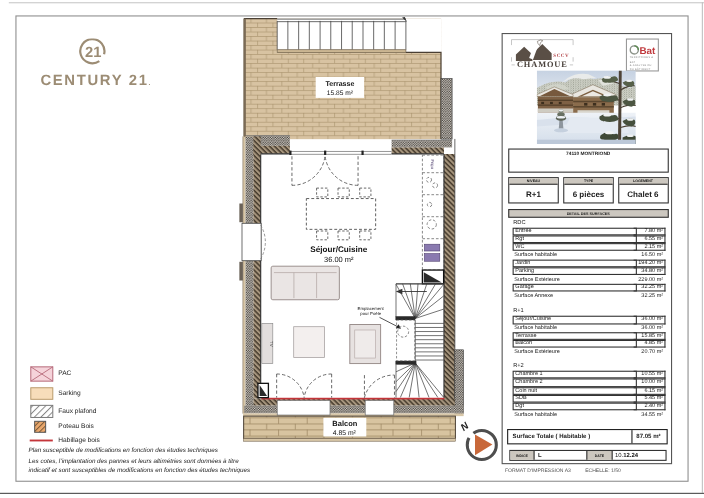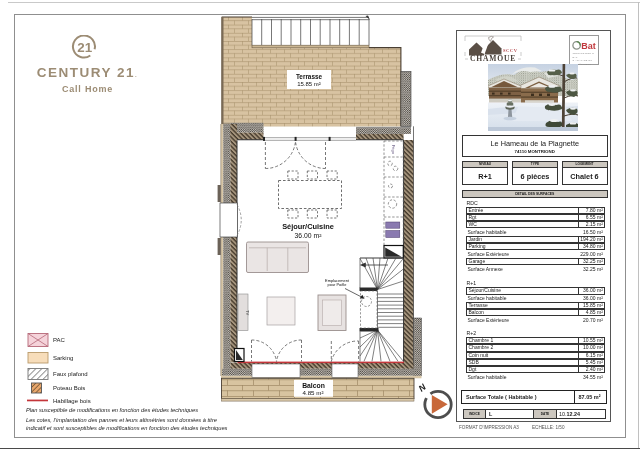--- a/index.html
+++ b/index.html
@@ -19,21 +19,20 @@
 
 <div class="abs" style="left:20px;top:30px;width:135px;height:66px;color:#9c8c74">
 
   <svg class="abs" style="left:46.5px;top:5px" width="40" height="28" viewBox="0 0 40 28">
     <path d="M 27.6 14.3 A 11 11 0 1 0 23.3 20.5" fill="none" stroke="#9c8c74" stroke-width="2"></path>
     <text x="17.8" y="16.8" font-size="13.4" font-weight="600" fill="#9c8c74" text-anchor="middle" font-family="Liberation Sans, sans-serif">21</text>
   </svg>
 
   <div class="abs b" style="left:0;top:35px;width:135px;text-align:center;font-size:13.5px;letter-spacing:1.5px">CENTURY 21<span style="font-size:6px">.</span></div>
 
-  <div class="abs" style="left:0;top:53.5px;width:135px;text-align:center;font-size:9px;font-weight:600;letter-spacing:0.8px">Call Home</div>
 </div>
 
 <svg class="abs" style="left:0;top:0" width="230" height="453" viewBox="0 0 230 453">
   <defs>
     <pattern id="lhatch" width="4.2" height="4.2" patternUnits="userSpaceOnUse" patternTransform="rotate(-45)">
       <rect width="4.2" height="4.2" fill="#ffffff"></rect>
         <rect width="4.2" height="0.9" fill="#888"></rect>
     </pattern>
     <pattern id="phatch" width="3.4" height="3.4" patternUnits="userSpaceOnUse" patternTransform="rotate(-45)">
       <rect width="3.4" height="3.4" fill="#eaa86d"></rect>
@@ -486,21 +485,20 @@
   <ellipse cx="85" cy="26.4" rx="2.9" ry="1.1" fill="#eff1f2"></ellipse>
   <ellipse cx="64" cy="40.6" rx="3.6" ry="1.4" fill="#eff1f2"></ellipse>
   <ellipse cx="85" cy="44.6" rx="3" ry="1.2" fill="#eff1f2"></ellipse>
   <ellipse cx="66" cy="56.6" rx="4" ry="1.5" fill="#eff1f2"></ellipse>
   <ellipse cx="85" cy="59.4" rx="3.2" ry="1.2" fill="#eff1f2"></ellipse>
   </g>
   <rect x="0" y="63" width="90" height="4" fill="#bcc8d8"></rect>
 </svg>
 
 <div class="abs" style="left:462px;top:134.5px;width:143.5px;height:20px;border:1px solid #333;text-align:center">
-  <div style="font-size:7.3px;margin-top:3.2px;letter-spacing:0px">Le Hameau de la Plagnette</div>
   <div class="b" style="font-size:4.4px;margin-top:1.6px">74110 MONTRIOND</div>
 </div>
 
 <div class="abs" style="left:462px;top:160.5px;width:44px;height:22.5px;border:1px solid #333">
   <div class="b" style="height:5px;background:#ccc7bf;border-bottom:1px solid #333;font-size:3.2px;text-align:center;line-height:5.4px">NIVEAU</div>
   <div class="b" style="font-size:7.3px;text-align:center;margin-top:4.6px">R+1</div>
 </div>
 
 <div class="abs" style="left:512px;top:160.5px;width:44px;height:22.5px;border:1px solid #333">
   <div class="b" style="height:5px;background:#ccc7bf;border-bottom:1px solid #333;font-size:3.2px;text-align:center;line-height:5.4px">TYPE</div>

